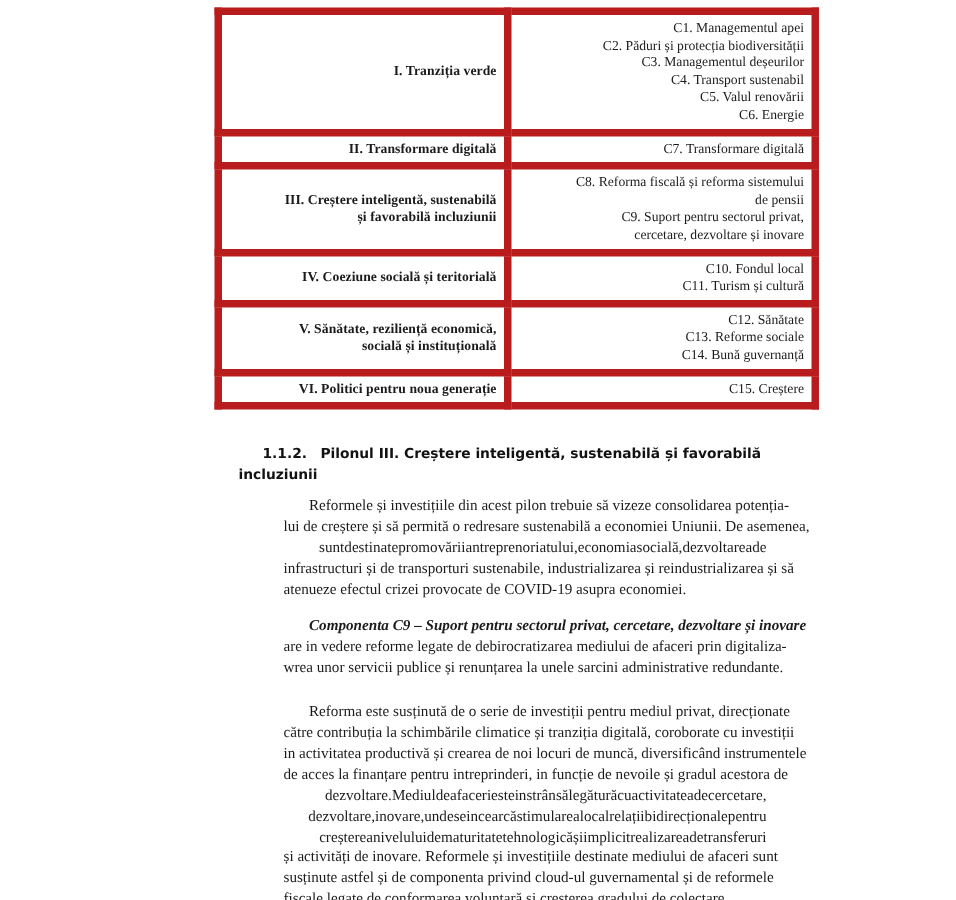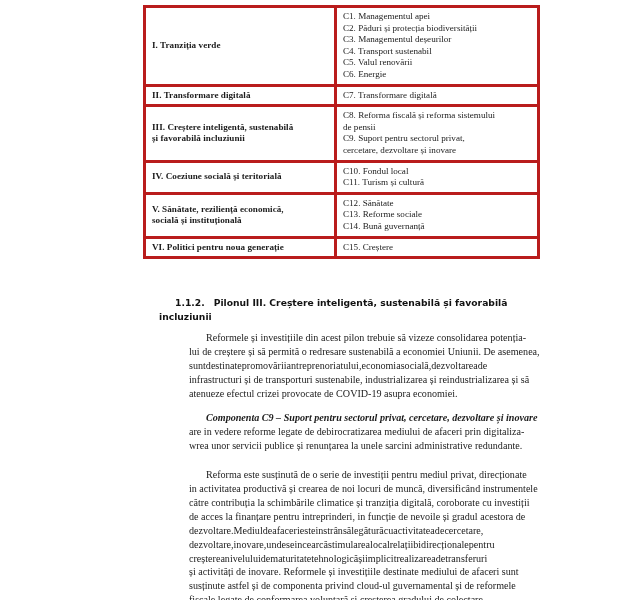--- a/index.html
+++ b/index.html
@@ -33,23 +33,24 @@
 
   
   table.pillars {
     border-collapse: collapse;
     width: 368px;
     table-layout: fixed;
     font-size: 9.1px;
     line-height: 11.6px;
   }
   table.pillars td {
-    border: 3px solid #b91c1c;
+    border: 5px solid #b91c1c;
     vertical-align: middle;
     padding: 2px 5px 2px 6px;
+    text-align: right;
   }
   table.pillars td.pillar {
     width: 177px;
     font-weight: bold;
     font-size: 9.1px;
     letter-spacing: 0.05px;
   }
   table.pillars td.comps {
     width: 189px;
     vertical-align: top;
@@ -94,21 +95,21 @@
     text-justify: inter-word;
     color: #1b1b1b;
   }
   .para .line {
     display: block;
     white-space: nowrap;
     margin-left: 46px;
   }
   .para .line.just {
     display: flex;
-    justify-content: flex-start;
+    justify-content: flex-end;
   }
   .para .line.just > span { display: inline-block; }
   .para .indent { display: inline-block; width: 17px; }
 
   .p-intro { top: 321px; }
   .p-c9    { top: 401px; }
   .p-reforma { top: 458px; }
 
   .it-lead {
     font-style: italic;
@@ -216,22 +217,22 @@
   </p>
 
   <p class="para p-c9">
     <span class="line"><span class="indent"></span><span class="it-lead">Componenta C9 – Suport pentru sectorul privat, cercetare, dezvoltare și inovare</span></span>
     <span class="line">are in vedere reforme legate de debirocratizarea mediului de afaceri prin digitaliza-</span>
     <span class="line">wrea unor servicii publice și renunțarea la unele sarcini administrative redundante.</span>
   </p>
 
   <p class="para p-reforma">
     <span class="line"><span class="indent"></span><span>Reforma este susținută de o serie de investiții pentru mediul privat, direcționate</span></span>
+    <span class="line">către contribuția la schimbările climatice și tranziția digitală, coroborate cu investiții</span>
     <span class="line">in activitatea productivă și crearea de noi locuri de muncă, diversificând instrumentele</span>
-    <span class="line">către contribuția la schimbările climatice și tranziția digitală, coroborate cu investiții</span>
     <span class="line">de acces la finanțare pentru intreprinderi, in funcție de nevoile și gradul acestora de</span>
     <span class="line just">
       <span>dezvoltare.</span>
       <span>Mediul</span>
       <span>de</span>
       <span>afaceri</span>
       <span>este</span>
       <span>in</span>
       <span>strânsă</span>
       <span>legătură</span>

